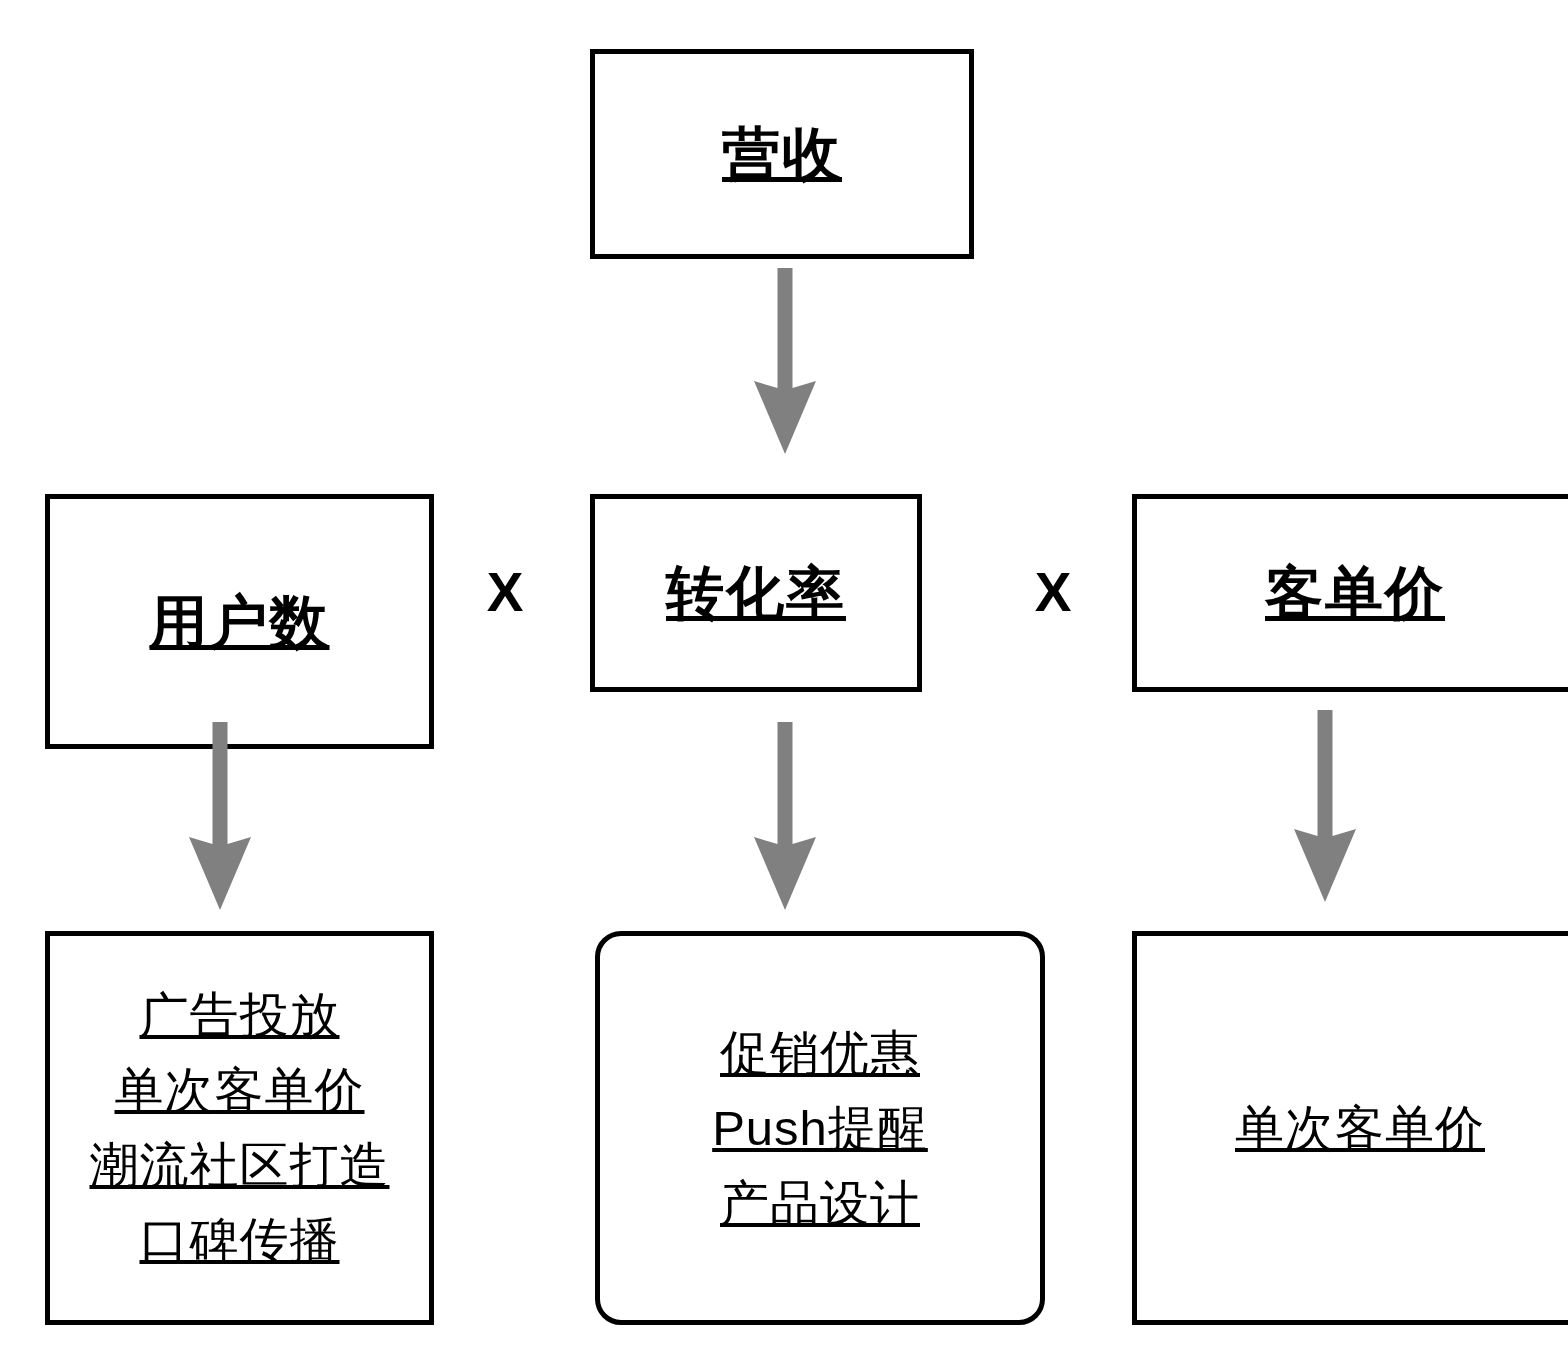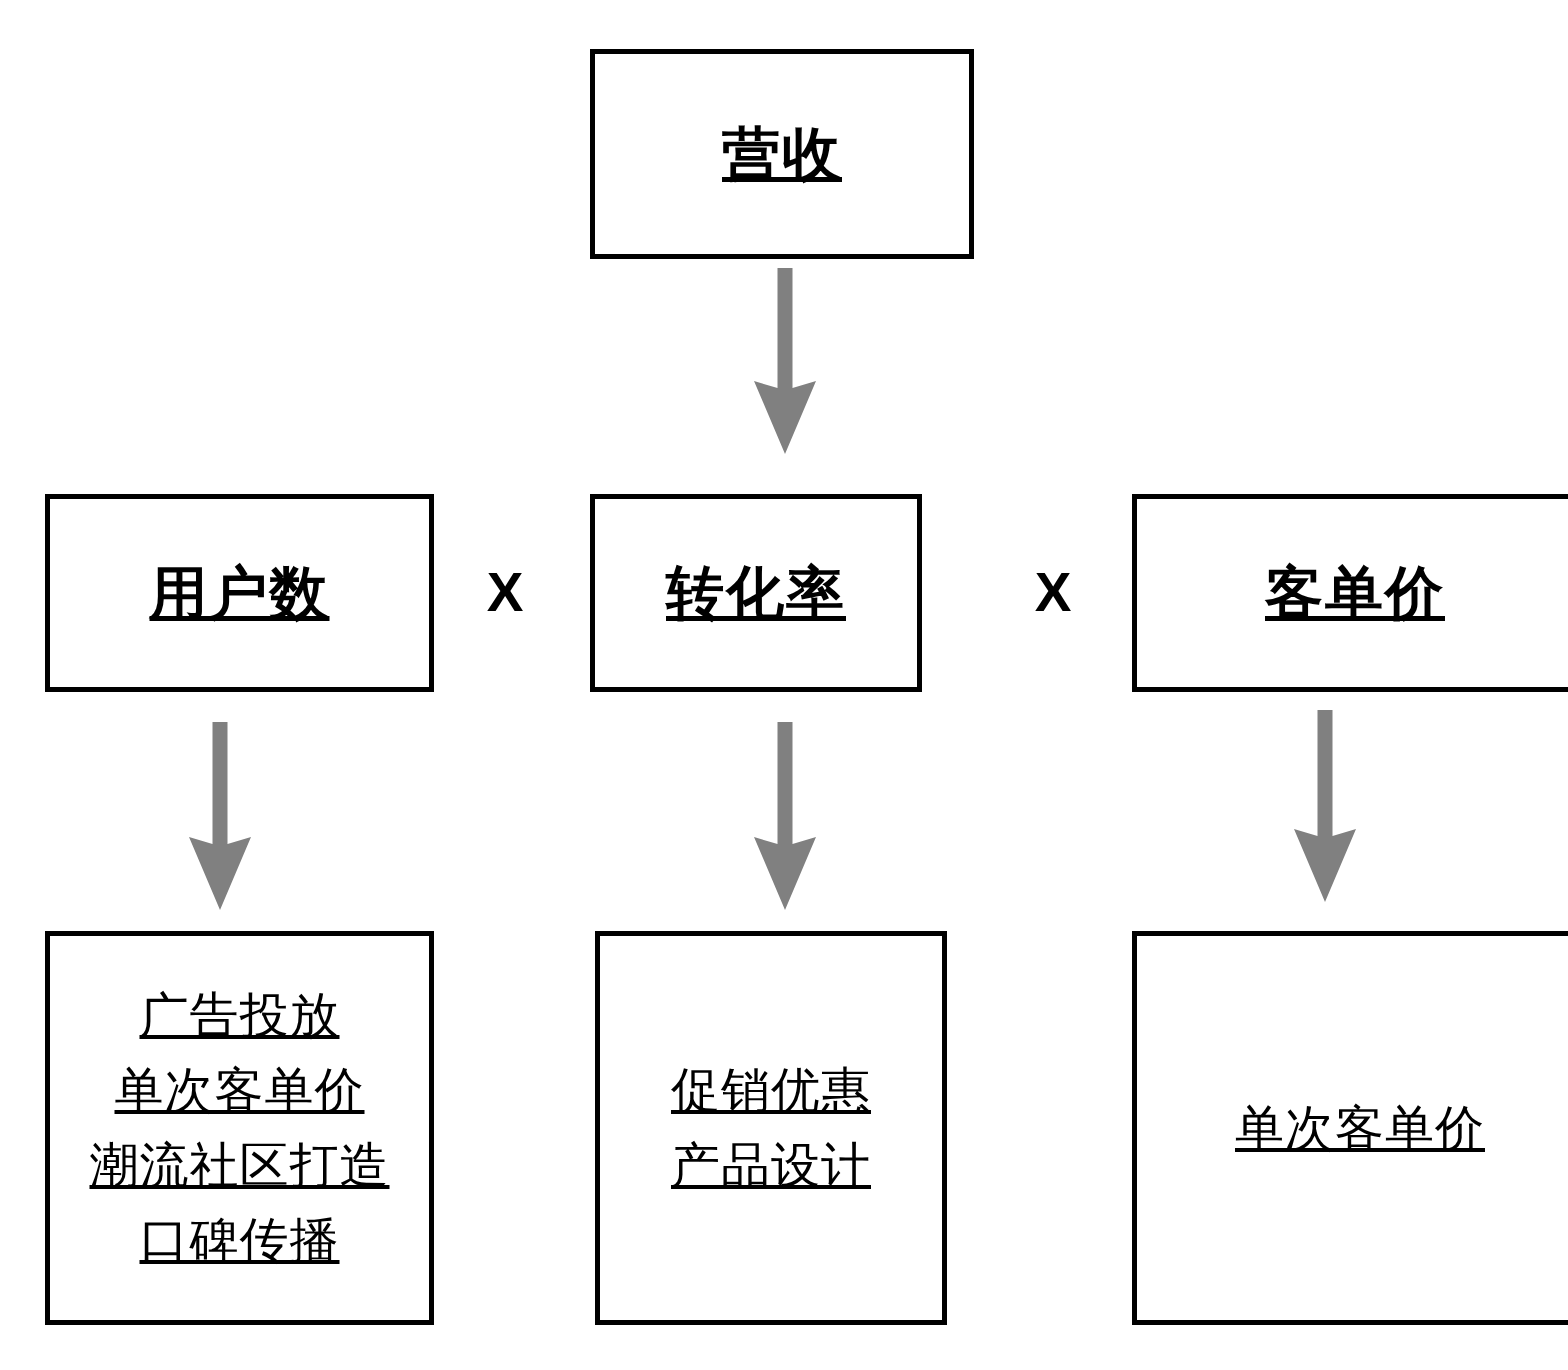--- a/index.html
+++ b/index.html
@@ -67,25 +67,25 @@
   .arrow {
     position: absolute;
   }
   .arrow svg {
     display: block;
     overflow: visible;
   }
 
   
   #box-revenue      { left: 590px;  top: 49px;   width: 384px;  height: 210px; }
-  #box-users        { left: 45px;   top: 494px;  width: 389px;  height: 198px; }
+  #box-users        { left: 45px;   top: 494px;  width: 389px;  height: 255px; }
   #box-conversion   { left: 590px;  top: 494px;  width: 332px;  height: 198px; }
   #box-aov          { left: 1132px; top: 494px;  width: 446px;  height: 198px; }
   #box-users-det    { left: 45px;   top: 931px;  width: 389px;  height: 394px; }
-  #box-conv-det     { left: 595px;  top: 931px;  width: 352px;  height: 394px; }
+  #box-conv-det     { left: 595px;  top: 931px;  width: 450px;  height: 394px; border-radius: 26px; }
   #box-aov-det      { left: 1132px; top: 931px;  width: 456px;  height: 394px; }
 
   #op-x-1 { left: 470px;  top: 565px; width: 70px; }
   #op-x-2 { left: 1018px; top: 565px; width: 70px; }
 
   #arrow-revenue-to-conversion { left: 750px;  top: 268px; }
   #arrow-users-to-detail       { left: 185px;  top: 722px; }
   #arrow-conv-to-detail        { left: 750px;  top: 722px; }
   #arrow-aov-to-detail         { left: 1290px; top: 710px; }
 </style>
@@ -143,20 +143,21 @@
       <div class="detail-line">广告投放</div>
       <div class="detail-line">单次客单价</div>
       <div class="detail-line">潮流社区打造</div>
       <div class="detail-line">口碑传播</div>
     </div>
   </div>
 
   <div class="node" id="box-conv-det">
     <div class="detail-list">
       <div class="detail-line">促销优惠</div>
+      <div class="detail-line">Push提醒</div>
       <div class="detail-line">产品设计</div>
     </div>
   </div>
 
   <div class="node" id="box-aov-det">
     <div class="detail-list">
       <div class="detail-line">单次客单价</div>
     </div>
   </div>
 

